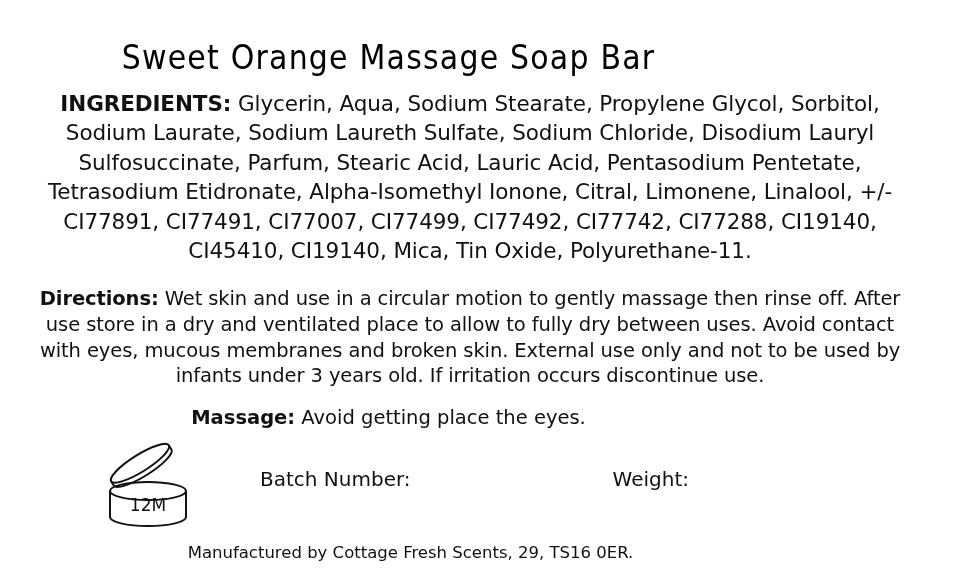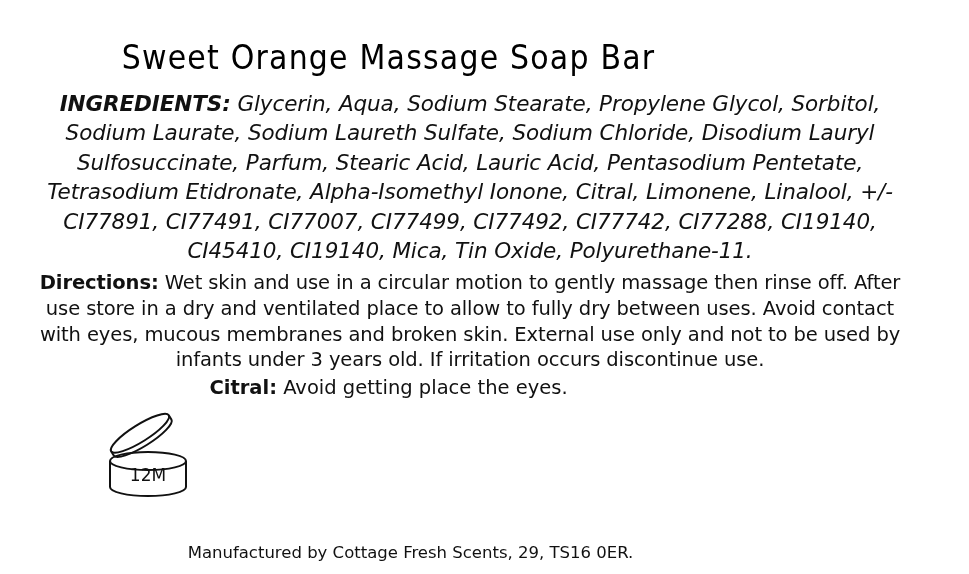--- a/index.html
+++ b/index.html
@@ -31,34 +31,33 @@
     margin: 6px 0 14px 0;
     font-style: normal;
     transform: scaleY(1.12);
     transform-origin: center;
   }
   .ingredients {
     text-align: center;
     font-size: 21.5px;
     line-height: 1.37;
     color: #111;
-    margin: 0 auto 4px auto;
+    margin: 0 auto 20px auto;
     width: 880px;
     letter-spacing: -0.1px;
-    font-style: italic;
   }
   .ingredients .lead {
     font-weight: bold;
   }
   .directions {
     text-align: center;
     font-size: 19.5px;
     line-height: 1.33;
     color: #111;
-    margin: 0 auto 2px auto;
+    margin: 0 auto 16px auto;
     width: 880px;
     letter-spacing: -0.1px;
   }
   .directions .lead {
     font-weight: bold;
   }
   .warning {
     text-align: center;
     font-size: 19.5px;
     line-height: 1.3;
@@ -119,33 +118,37 @@
 
   <div class="ingredients">
     <span class="lead">INGREDIENTS:</span><span> Glycerin, Aqua, Sodium Stearate, Propylene Glycol, Sorbitol, Sodium Laurate, Sodium Laureth Sulfate, Sodium Chloride, Disodium Lauryl Sulfosuccinate, Parfum, Stearic Acid, Lauric Acid, Pentasodium Pentetate, Tetrasodium Etidronate, Alpha-Isomethyl Ionone, Citral, Limonene, Linalool, +/- CI77891, CI77491, CI77007, CI77499, CI77492, CI77742, CI77288, CI19140, CI45410, CI19140, Mica, Tin Oxide, Polyurethane-11.</span>
   </div>
 
   <div class="directions">
     <span class="lead">Directions:</span><span> Wet skin and use in a circular motion to gently massage then rinse off. After use store in a dry and ventilated place to allow to fully dry between uses. Avoid contact with eyes, mucous membranes and broken skin. External use only and not to be used by infants under 3 years old. If irritation occurs discontinue use.</span>
   </div>
 
   <div class="warning">
-    <span class="lead">Citral:</span><span> Avoid getting place the eyes.</span>
+    <span class="lead">Massage:</span><span> Avoid getting place the eyes.</span>
   </div>
 
   <div class="bottom-row">
 
     <svg class="pao-symbol" viewBox="0 0 130 90">
 
       <g transform="rotate(-32 55 24)">
         <ellipse cx="55" cy="22" rx="34" ry="8.5" fill="none" stroke="#111" stroke-width="2"></ellipse>
         <path d="M21 22 L21 27 A34 8.5 0 0 0 89 27 L89 22" fill="none" stroke="#111" stroke-width="2"></path>
       </g>
 
       <ellipse cx="62" cy="50" rx="38" ry="9" fill="none" stroke="#111" stroke-width="2"></ellipse>
       <path d="M24 50 L24 76 A38 9 0 0 0 100 76 L100 50" fill="none" stroke="#111" stroke-width="2"></path>
       <text class="pao-text" x="62" y="70" text-anchor="middle">12M</text>
     </svg>
 
+    <div class="fields">
+      <span class="field-label">Batch Number:</span>
+      <span class="field-label">Weight:</span>
+    </div>
   </div>
 
   <div class="manufacturer">Manufactured by Cottage Fresh Scents, 29, TS16 0ER.</div>
 </div>
 
 </body></html>

